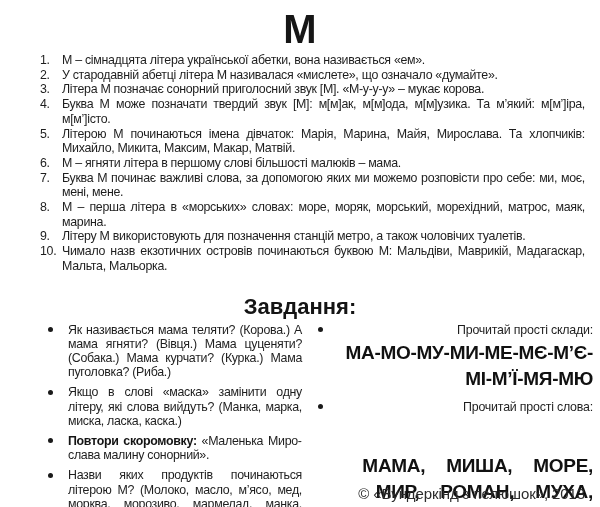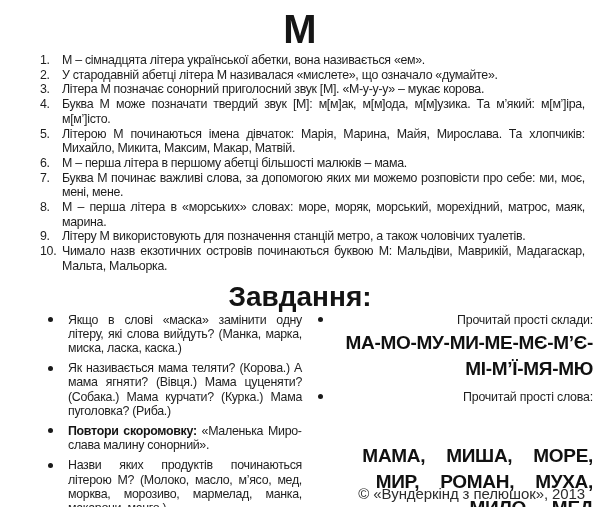--- a/index.html
+++ b/index.html
@@ -12,22 +12,22 @@
     margin:8px 0 0; text-align:center;
     font-size:40px; line-height:42px; font-weight:bold; color:#161616;
   }
   
   .facts { margin:3px 15px 0 40px; }
   .fact { display:flex; font-size:12.4px; line-height:14.7px; letter-spacing:-0.3px; }
   .fact .num { flex:0 0 22px; }
   .fact .txt { flex:1; text-align:justify; }
   
   .tasks-heading {
-    margin:10px 0 3px; text-align:center;
-    font-size:28px; line-height:26px; font-weight:bold; color:#141414;
+    margin:20px 0 3px; text-align:center;
+    font-size:22px; line-height:26px; font-weight:bold; color:#141414;
   }
   
   .cols { display:flex; margin:0 7px 0 20px; }
   .col-left  { width:282px; }
   .col-right { width:275px; margin-left:16px; }
   .task {
     position:relative; margin:0 0 6px 28px; padding-left:20px;
     font-size:12.4px; line-height:14.2px; letter-spacing:-0.3px; text-align:justify;
   }
   .task::before {
@@ -71,21 +71,21 @@
     <div class="fact">
       <span class="num">4.</span>
       <span class="txt">Буква М може позначати твердий звук [М]: м[м]ак, м[м]ода, м[м]узика. Та м’який: м[м’]іра, м[м’]істо.</span>
     </div>
     <div class="fact">
       <span class="num">5.</span>
       <span class="txt">Літерою М починаються імена дівчаток: Марія, Марина, Майя, Мирослава. Та хлопчиків: Михайло, Микита, Максим, Макар, Матвій.</span>
     </div>
     <div class="fact">
       <span class="num">6.</span>
-      <span class="txt">М – перша літера в першому абетці більшості малюків – мама.</span>
+      <span class="txt">М – ягняти літера в першому слові більшості малюків – мама.</span>
     </div>
     <div class="fact">
       <span class="num">7.</span>
       <span class="txt">Буква М починає важливі слова, за допомогою яких ми можемо розповісти про себе: ми, моє, мені, мене.</span>
     </div>
     <div class="fact">
       <span class="num">8.</span>
       <span class="txt">М – перша літера в «морських» словах: море, моряк, морський, морехідний, матрос, маяк, марина.</span>
     </div>
     <div class="fact">
@@ -97,24 +97,24 @@
       <span class="txt">Чимало назв екзотичних островів починаються буквою М: Мальдіви, Маврикій, Мадагаскар, Мальта, Мальорка.</span>
     </div>
   </div>
 
   <h2 class="tasks-heading">Завдання:</h2>
 
   <div class="cols">
 
     <div class="col-left">
       <div class="task">
-        <span>Якщо в слові «маска» замінити одну літеру, які слова вийдуть? (Манка, марка, миска, ласка, каска.)</span>
+        <span>Як називається мама теляти? (Корова.) А мама ягняти? (Вівця.) Мама цуценяти? (Собака.) Мама курчати? (Курка.) Мама пуголовка? (Риба.)</span>
       </div>
       <div class="task">
-        <span>Як називається мама теляти? (Корова.) А мама ягняти? (Вівця.) Мама цуценяти? (Собака.) Мама курчати? (Курка.) Мама пуголовка? (Риба.)</span>
+        <span>Якщо в слові «маска» замінити одну літеру, які слова вийдуть? (Манка, марка, миска, ласка, каска.)</span>
       </div>
       <div class="task">
         <span class="lead">Повтори скоромовку:</span><span> «Маленька Миро­слава малину сонорний».</span>
       </div>
       <div class="task">
         <span>Назви яких продуктів починаються літерою М? (Молоко, масло, м’ясо, мед, морква, морозиво, мармелад, манка, макарони, манго.)</span>
       </div>
     </div>
 
     <div class="col-right">

